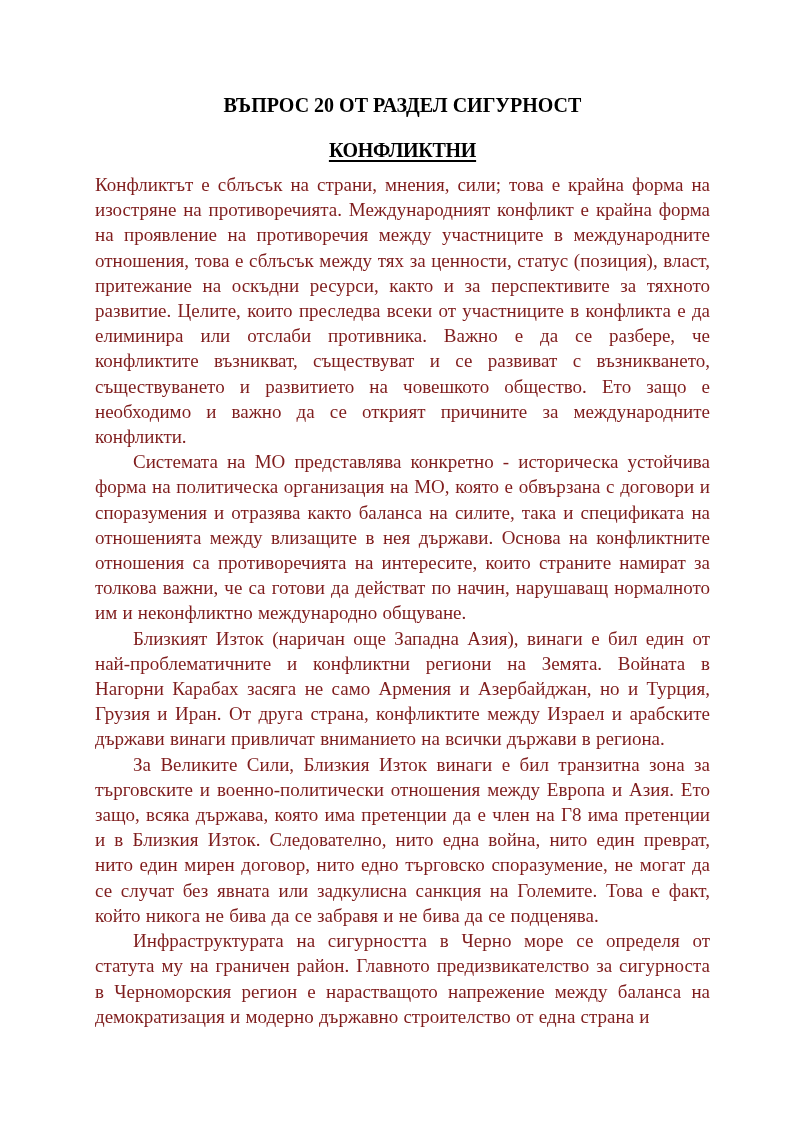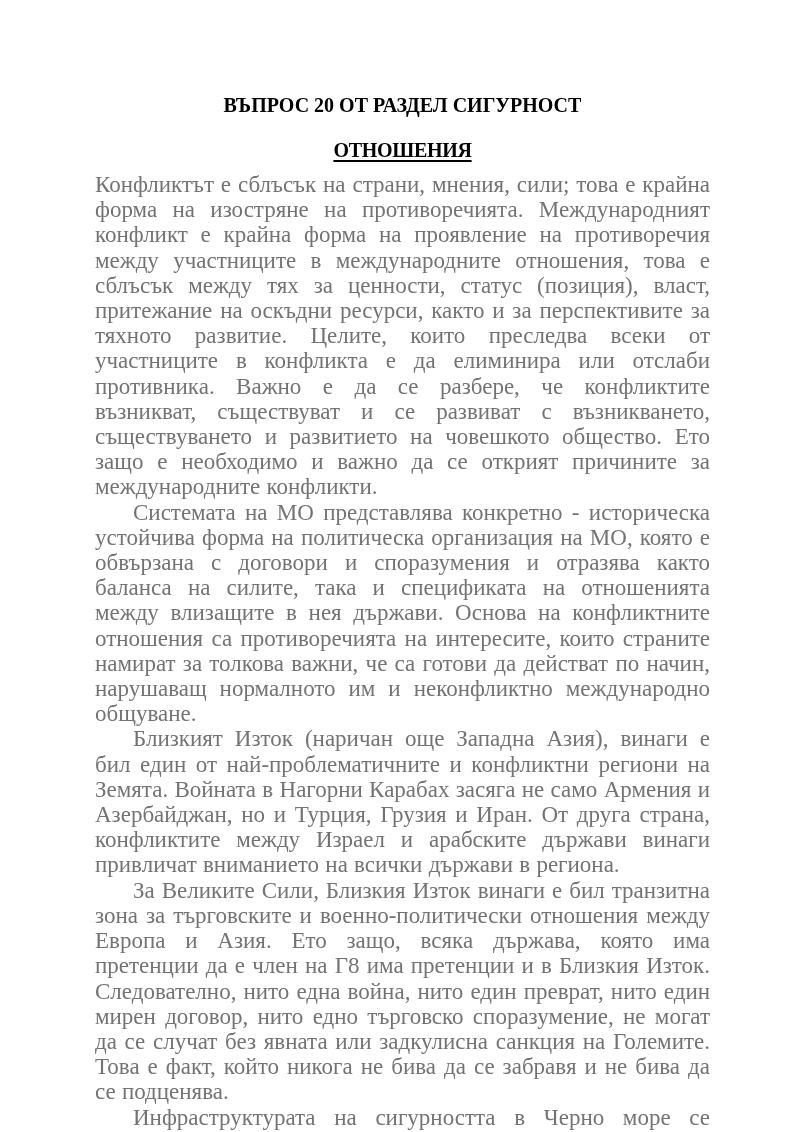--- a/index.html
+++ b/index.html
@@ -43,41 +43,41 @@
   }
   .heading-line {
     display: block;
     white-space: pre;
     text-decoration: underline;
     text-decoration-thickness: 2px;
     text-underline-offset: 3px;
   }
   .body-par {
     margin: 0;
-    font-size: 23px;
+    font-size: 19px;
     line-height: 25.2px;
     text-align: justify;
-    color: #737373;
+    color: #7f1d1d;
     text-indent: 38px;
     word-spacing: 0.5px;
   }
   .body-par.no-indent {
     text-indent: 0;
   }
 </style>
 </head>
 <body>
 
 <div class="page">
   <div class="content">
 
     <h1 class="doc-title">ВЪПРОС 20 ОТ РАЗДЕЛ СИГУРНОСТ</h1>
 
     <h2 class="doc-heading">
-      <span class="heading-line">ОТНОШЕНИЯ</span>
+      <span class="heading-line">КОНФЛИКТНИ</span>
     </h2>
 
     <p class="body-par no-indent">Конфликтът е сблъсък на страни, мнения, сили; това е крайна форма на изостряне на противоречията. Международният конфликт е крайна форма на проявление на противоречия между участниците в международните отношения, това е сблъсък между тях за ценности, статус (позиция), власт, притежание на оскъдни ресурси, както и за перспективите за тяхното развитие. Целите, които преследва всеки от участниците в конфликта е да елиминира или отслаби противника. Важно е да се разбере, че конфликтите възникват, съществуват и се развиват с възникването, съществуването и развитието на човешкото общество. Ето защо е необходимо и важно да се открият причините за международните конфликти.</p>
 
     <p class="body-par">Системата на МО представлява конкретно - историческа устойчива форма на политическа организация на МО, която е обвързана с договори и споразумения и отразява както баланса на силите, така и спецификата на отношенията между влизащите в нея държави. Основа на конфликтните отношения са противоречията на интересите, които страните намират за толкова важни, че са готови да действат по начин, нарушаващ нормалното им и неконфликтно международно общуване.</p>
 
     <p class="body-par">Близкият Изток (наричан още Западна Азия), винаги е бил един от най-проблематичните и конфликтни региони на Земята. Войната в Нагорни Карабах засяга не само Армения и Азербайджан, но и Турция, Грузия и Иран. От друга страна, конфликтите между Израел и арабските държави винаги привличат вниманието на всички държави в региона.</p>
 
     <p class="body-par">За Великите Сили, Близкия Изток винаги е бил транзитна зона за търговските и военно-политически отношения между Европа и Азия. Ето защо, всяка държава, която има претенции да е член на Г8 има претенции и в Близкия Изток. Следователно, нито една война, нито един преврат, нито един мирен договор, нито едно търговско споразумение, не могат да се случат без явната или задкулисна санкция на Големите. Това е факт, който никога не бива да се забравя и не бива да се подценява.</p>
 

